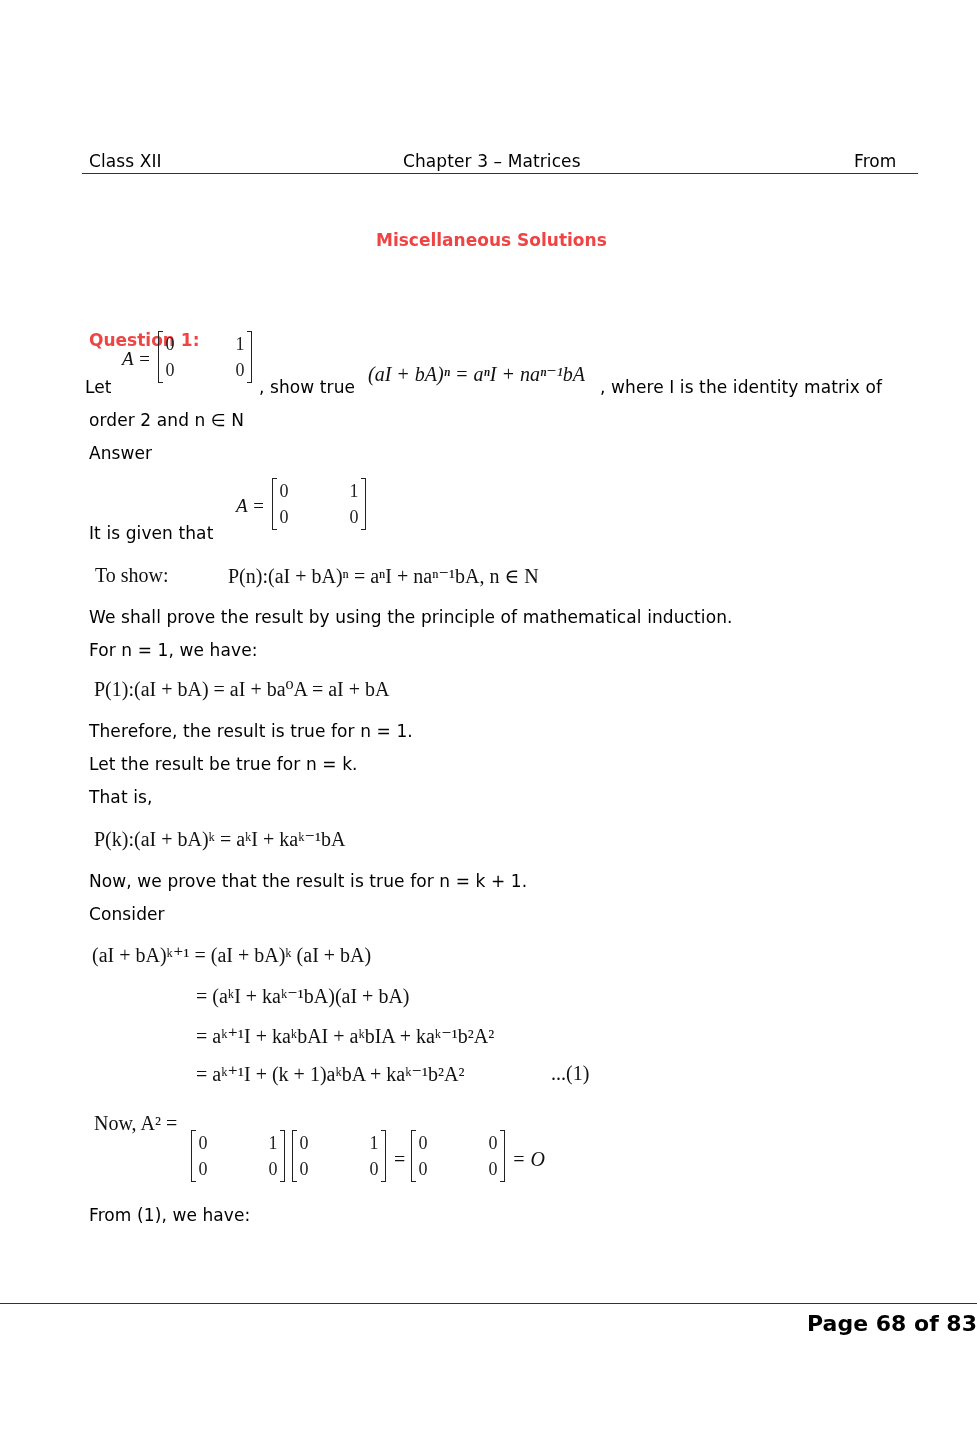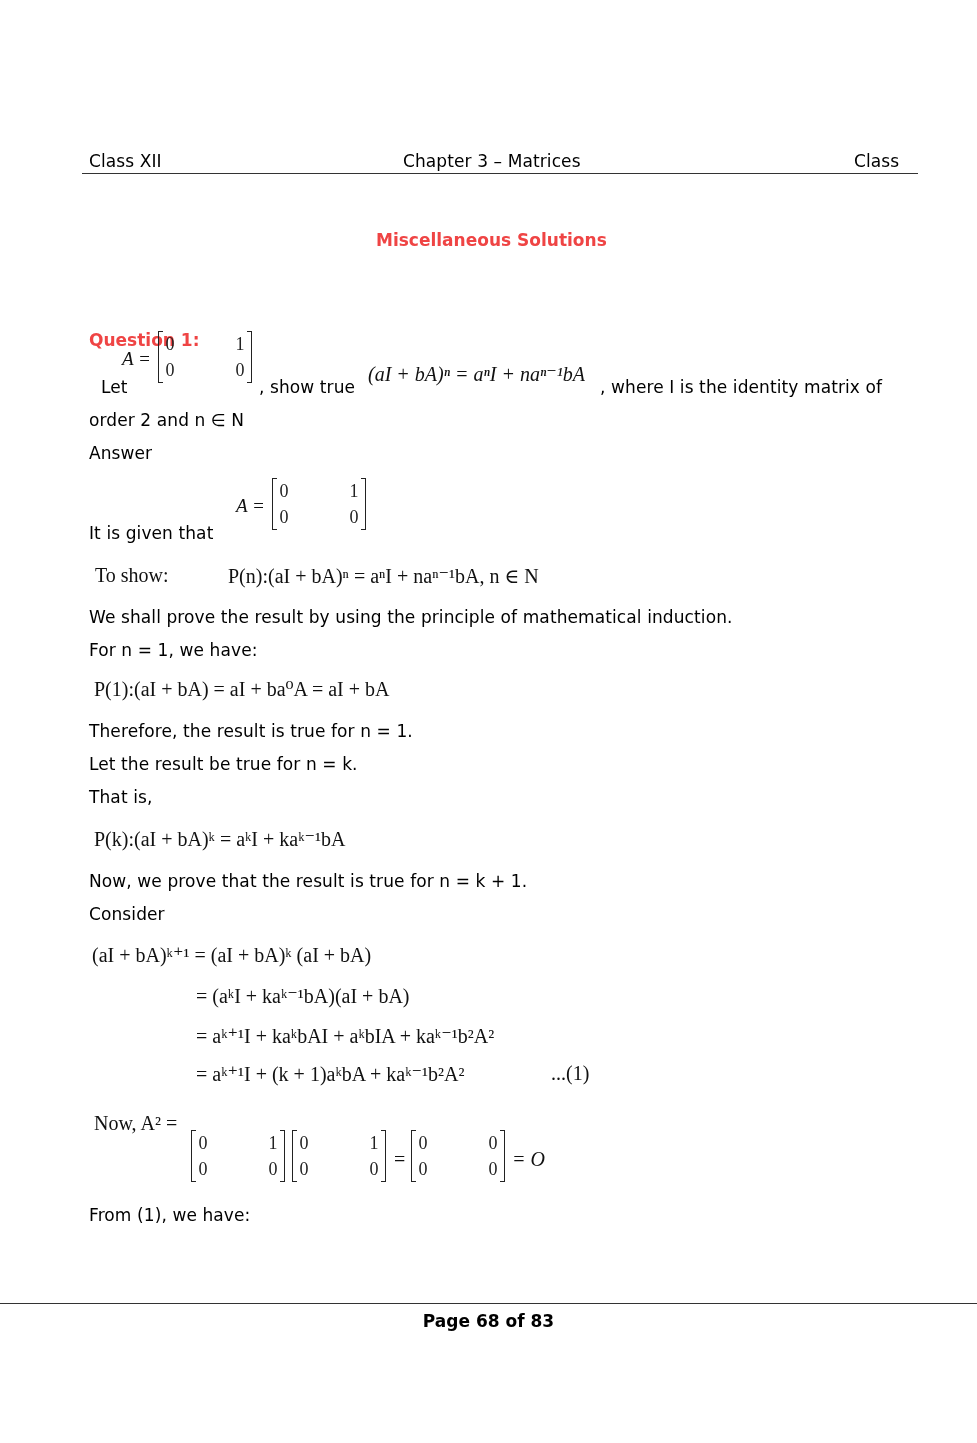--- a/index.html
+++ b/index.html
@@ -23,28 +23,28 @@
   .mrow { display: flex; justify-content: space-between; line-height: 26px; }
   .mrow span { display: inline-block; min-width: 10px; text-align: center; }
   .m-wide { width: 80px; }
   .eqline { white-space: nowrap; }
 </style>
 </head>
 <body>
 
 <div class="abs sans hdr" style="left:89px;">Class XII</div>
 <div class="abs sans hdr" style="left:403px;">Chapter 3 – Matrices</div>
-<div class="abs sans hdr" style="left:854px;">Class</div>
+<div class="abs sans hdr" style="left:854px;">From</div>
 <div class="abs rule-top"></div>
 
 <div class="abs gray-h" style="left:376px; top:230px;">Miscellaneous Solutions</div>
 
 <div class="abs gray-h" style="left:89px; top:297px;margin-top:33px;">Question 1:</div>
 
-<div class="abs sans" style="left:101px; top:377px;">Let</div>
+<div class="abs sans" style="left:85px; top:377px;">Let</div>
 <div class="abs serif mi" style="left:122px; top:348px; font-size:19px;">A =</div>
 <div class="abs" style="left:158px; top:331px;">
   <div class="matrix m-wide">
     <div class="mrow">
         <span>0</span>
         <span>1</span>
       </div>
     <div class="mrow">
         <span>0</span>
         <span>0</span>
@@ -127,13 +127,13 @@
         <span>0</span>
         <span>0</span>
       </div>
   </div>
 </div>
 <div class="abs serif mi" style="left:512px; top:1148px;">= O</div>
 
 <div class="abs sans" style="left:89px; top:1205px;">From (1), we have:</div>
 
 <div class="abs rule-bot"></div>
-<div class="abs" style="left:0; width:977px; top:1311px; text-align:center; font-weight:bold; font-size:17px;">Page 68 of 83</div>
+<div class="abs" style="left:0; width:977px; top:1311px; text-align:right; font-weight:bold; font-size:22px;">Page 68 of 83</div>
 
 </body></html>

